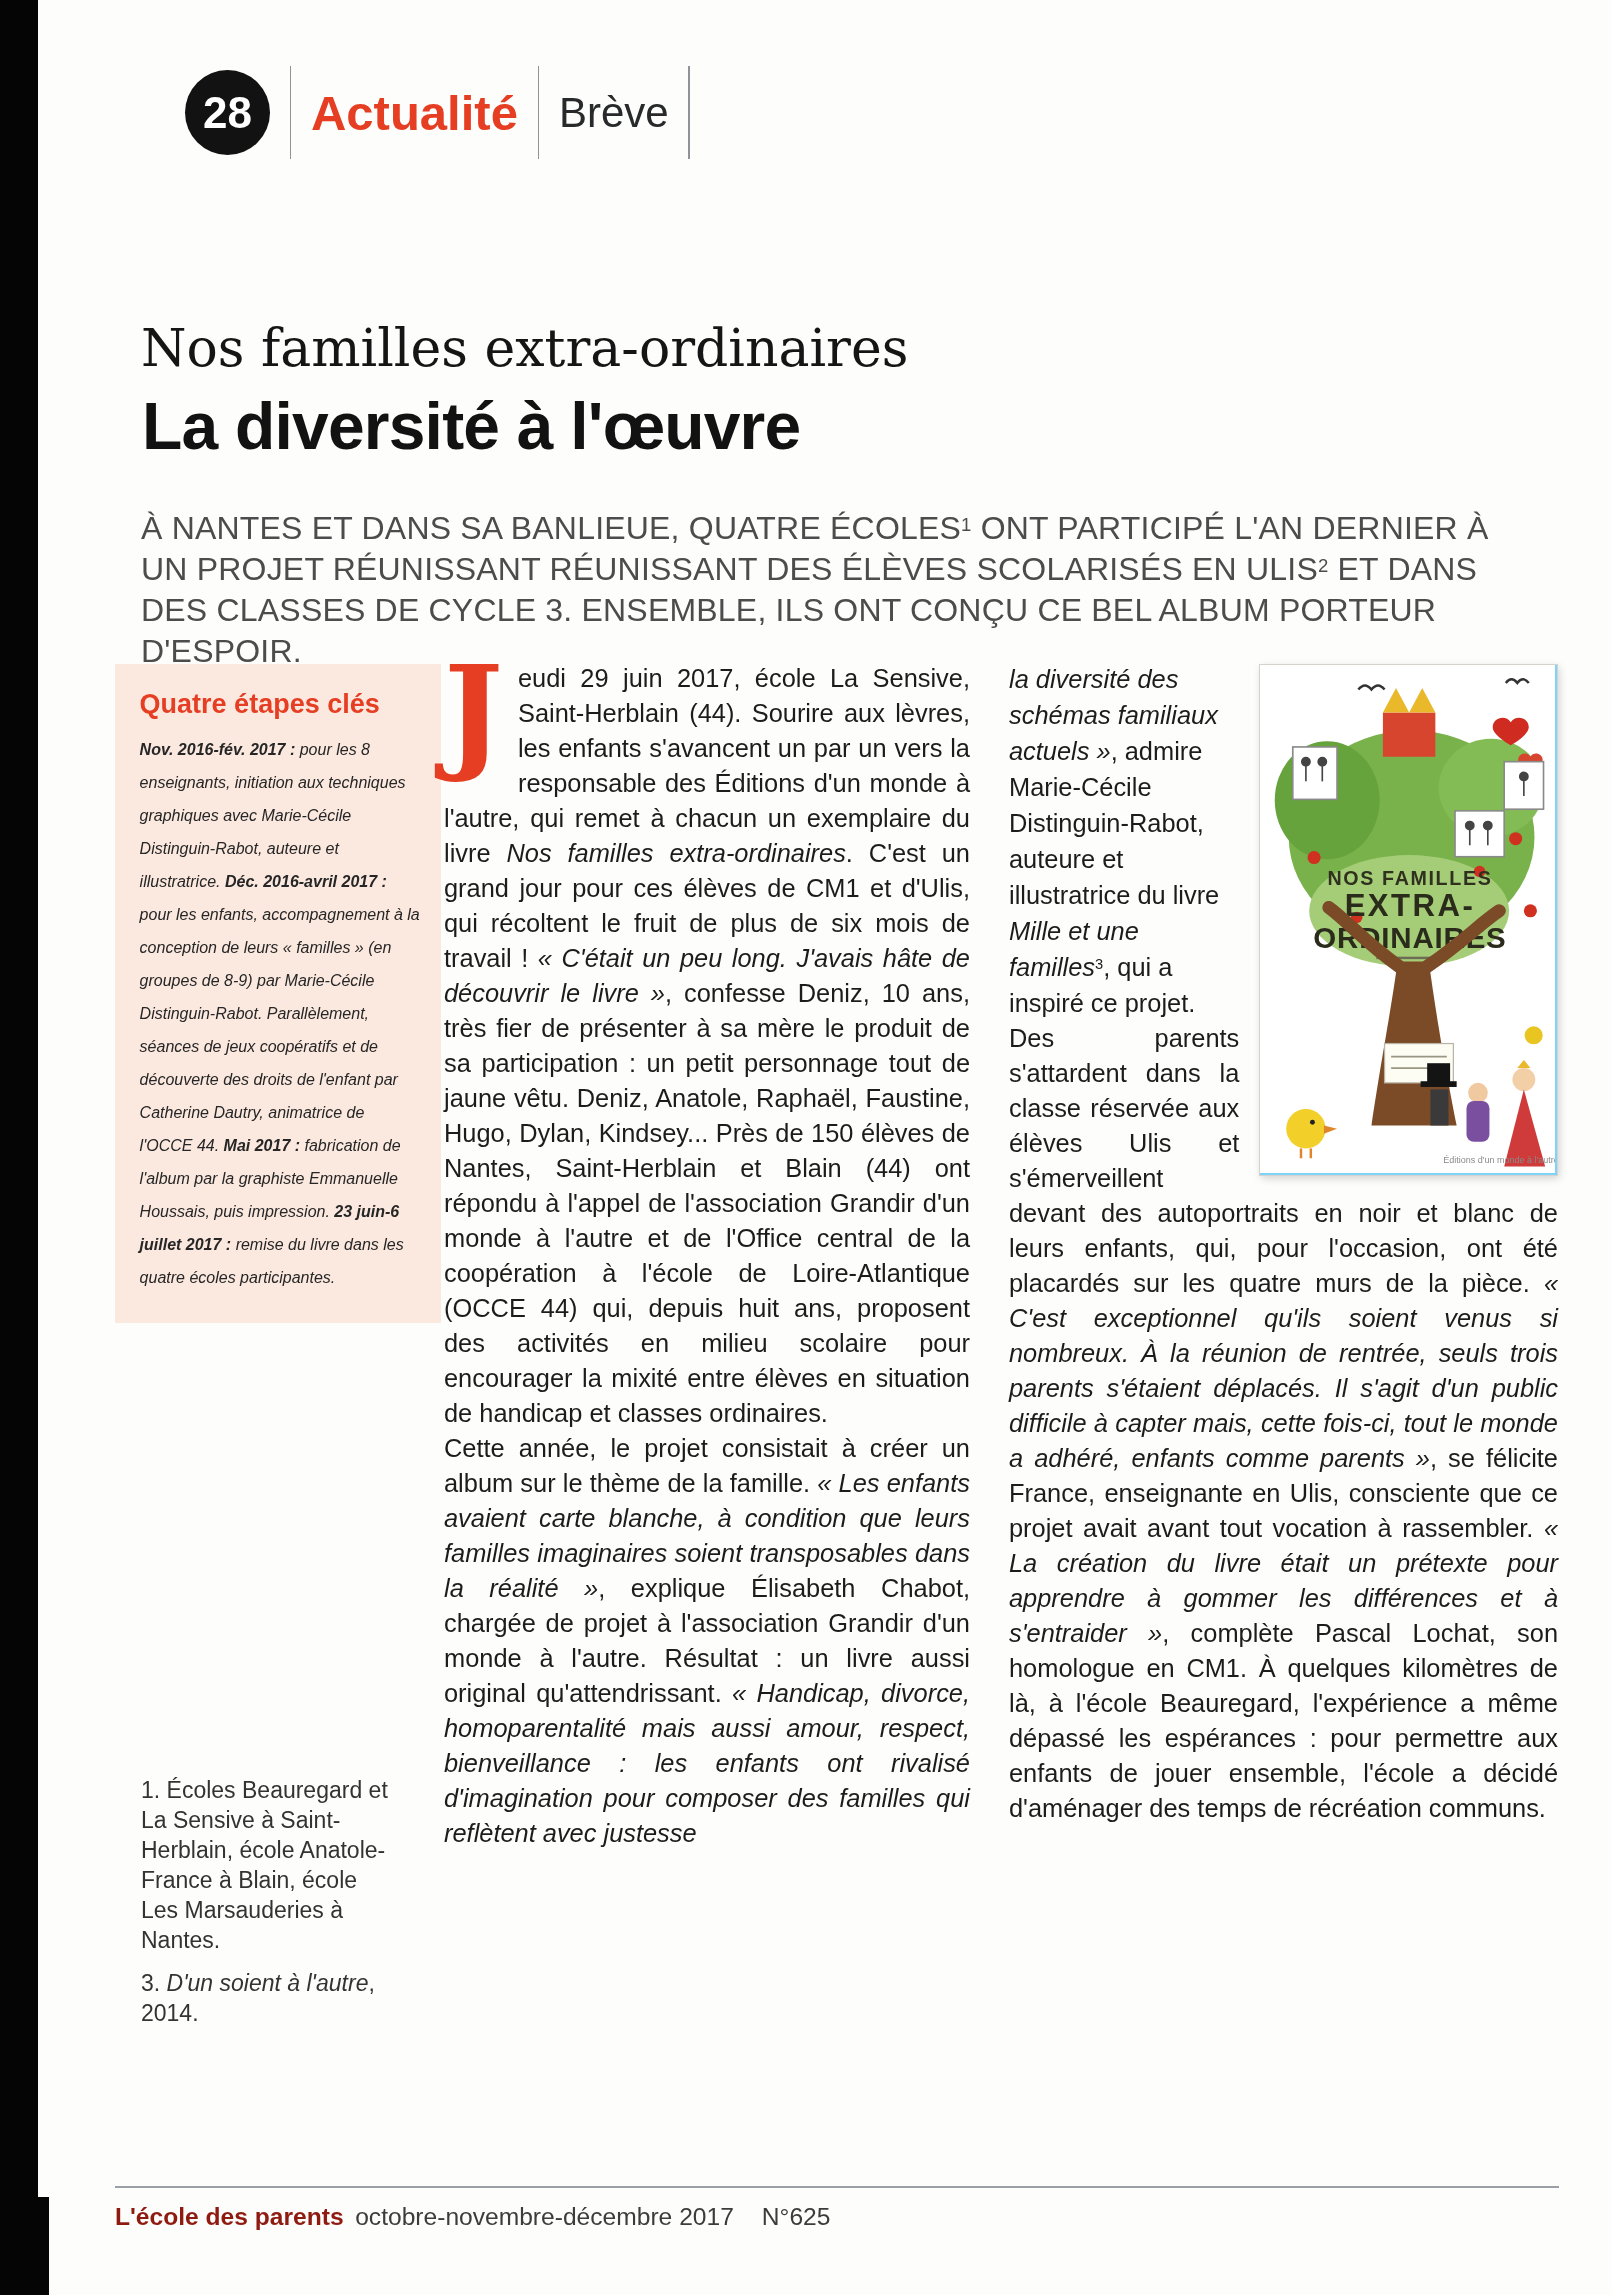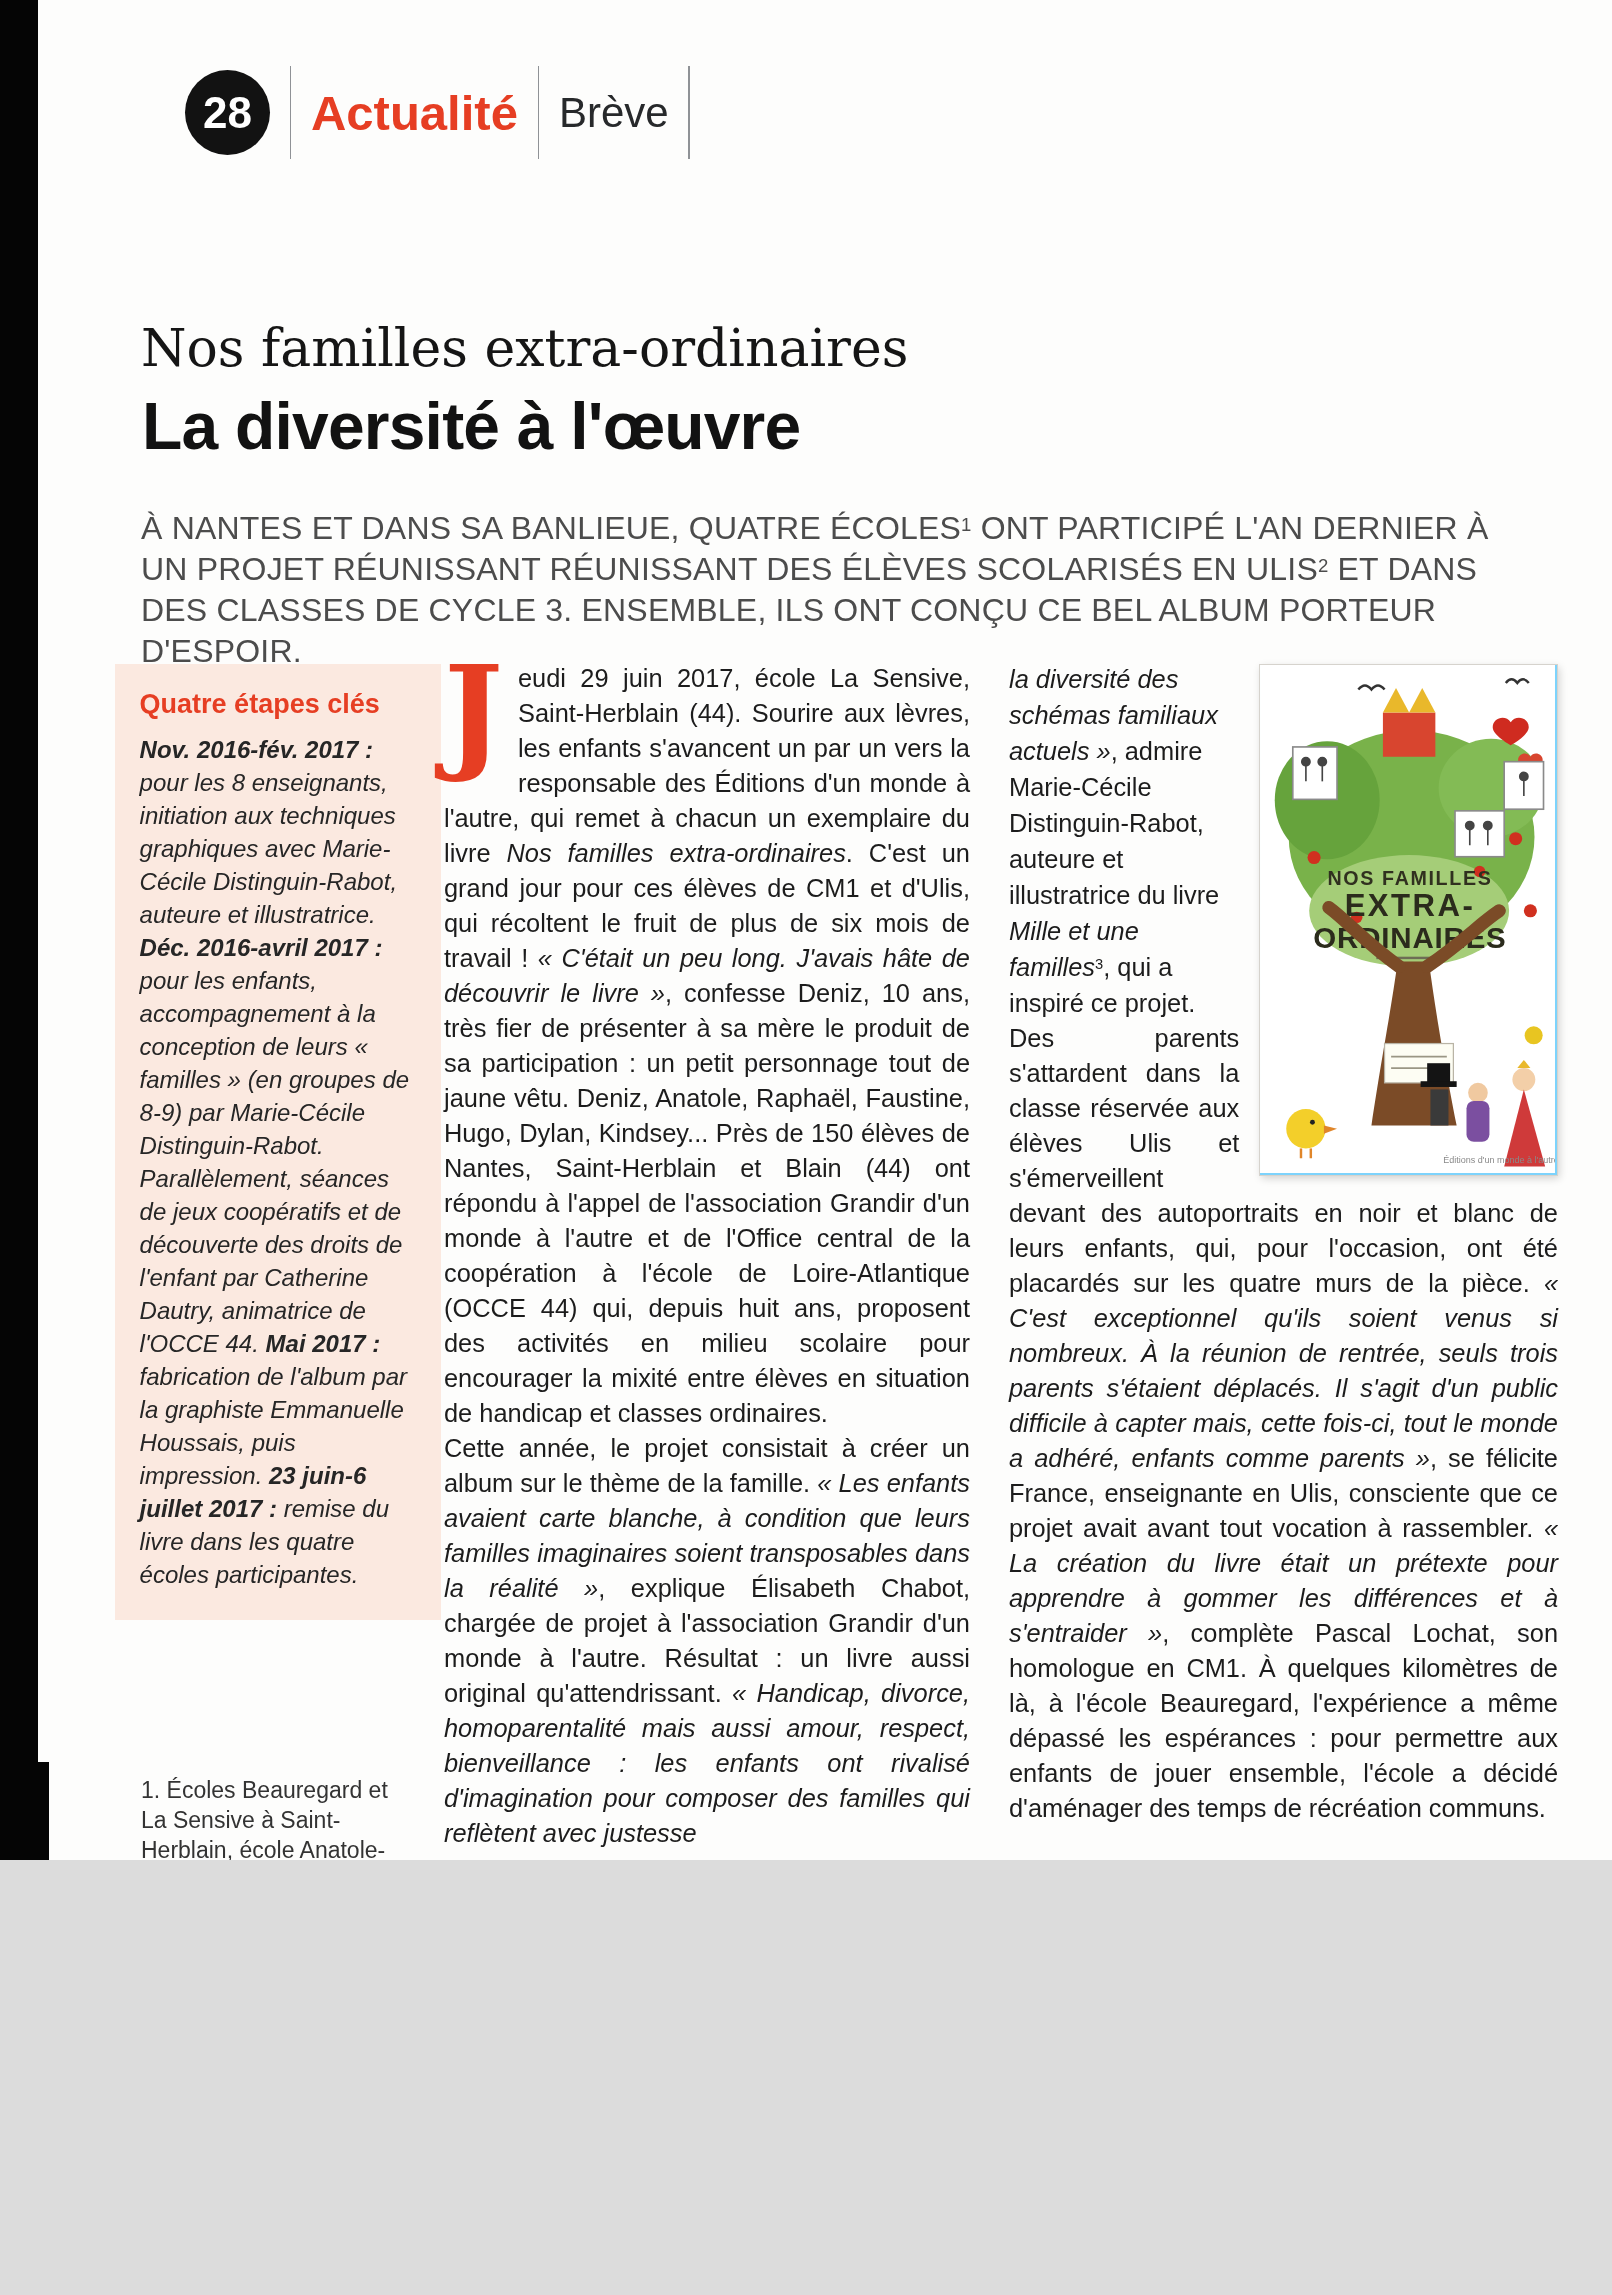--- a/index.html
+++ b/index.html
@@ -1,17 +1,17 @@
 <!DOCTYPE html>
 <html lang="fr" style="font-size:13px"><head>
 <meta charset="utf-8">
 <style>
   html,body{margin:0;padding:0;background:#dcdcdc;}
   .page{
-    position:relative;width:1613px;height:1860px;background:#fdfdfc;
+    position:relative;width:1613px;height:2295px;background:#fdfdfc;
     overflow:hidden;font-family:"Liberation Sans",sans-serif;color:#1d1d1d;
   }
   .it{font-style:italic;}
   .bd{font-weight:bold;}
   sup{font-size:0.58em;line-height:0;position:relative;top:-0.45em;vertical-align:baseline;}
 
   
   .scan-edge{position:absolute;left:0;top:0;width:38px;height:2295px;background:#050505;}
   .scan-edge-b{position:absolute;left:0;bottom:0;width:49px;height:98px;background:#050505;}
 
@@ -28,21 +28,21 @@
     font-size:52px;font-weight:400;color:#151515;}
   .title{position:absolute;left:142px;top:388px;font-size:66px;font-weight:bold;
     color:#121212;letter-spacing:-0.8px;}
   .standfirst{position:absolute;left:141px;top:508px;width:1385px;
     font-size:32px;line-height:41px;color:#4c4c4c;letter-spacing:0.2px;}
 
   
   .sidebar-box{position:absolute;left:115px;top:664px;width:326px;box-sizing:border-box;
     background:#fbe9e0;padding:24.6px 21px 29.5px 24.6px;}
   .sidebar-heading{color:#e63e23;font-size:27px;font-weight:bold;margin:0 0 13px;}
-  .sidebar-text{font-size:24px;line-height:33px;color:#262626;text-align:left;}
+  .sidebar-text{font-size:16px;line-height:33px;color:#262626;text-align:left;}
   .footnotes{position:absolute;left:141px;top:1775px;width:259px;font-size:23px;
     line-height:30px;color:#333;}
   .footnote{margin:0 0 13px;}
 
   
   .col-main{position:absolute;left:444px;top:661px;width:526px;font-size:25.4px;
     line-height:35px;text-align:justify;color:#1c1c1c;}
   .col-main p{margin:0;}
   .dropcap{float:left;font-family:"DejaVu Serif",serif;font-weight:bold;
     font-size:125px;line-height:92px;height:105px;color:#e63e23;margin:4.9px 14.8px 0 0;}

